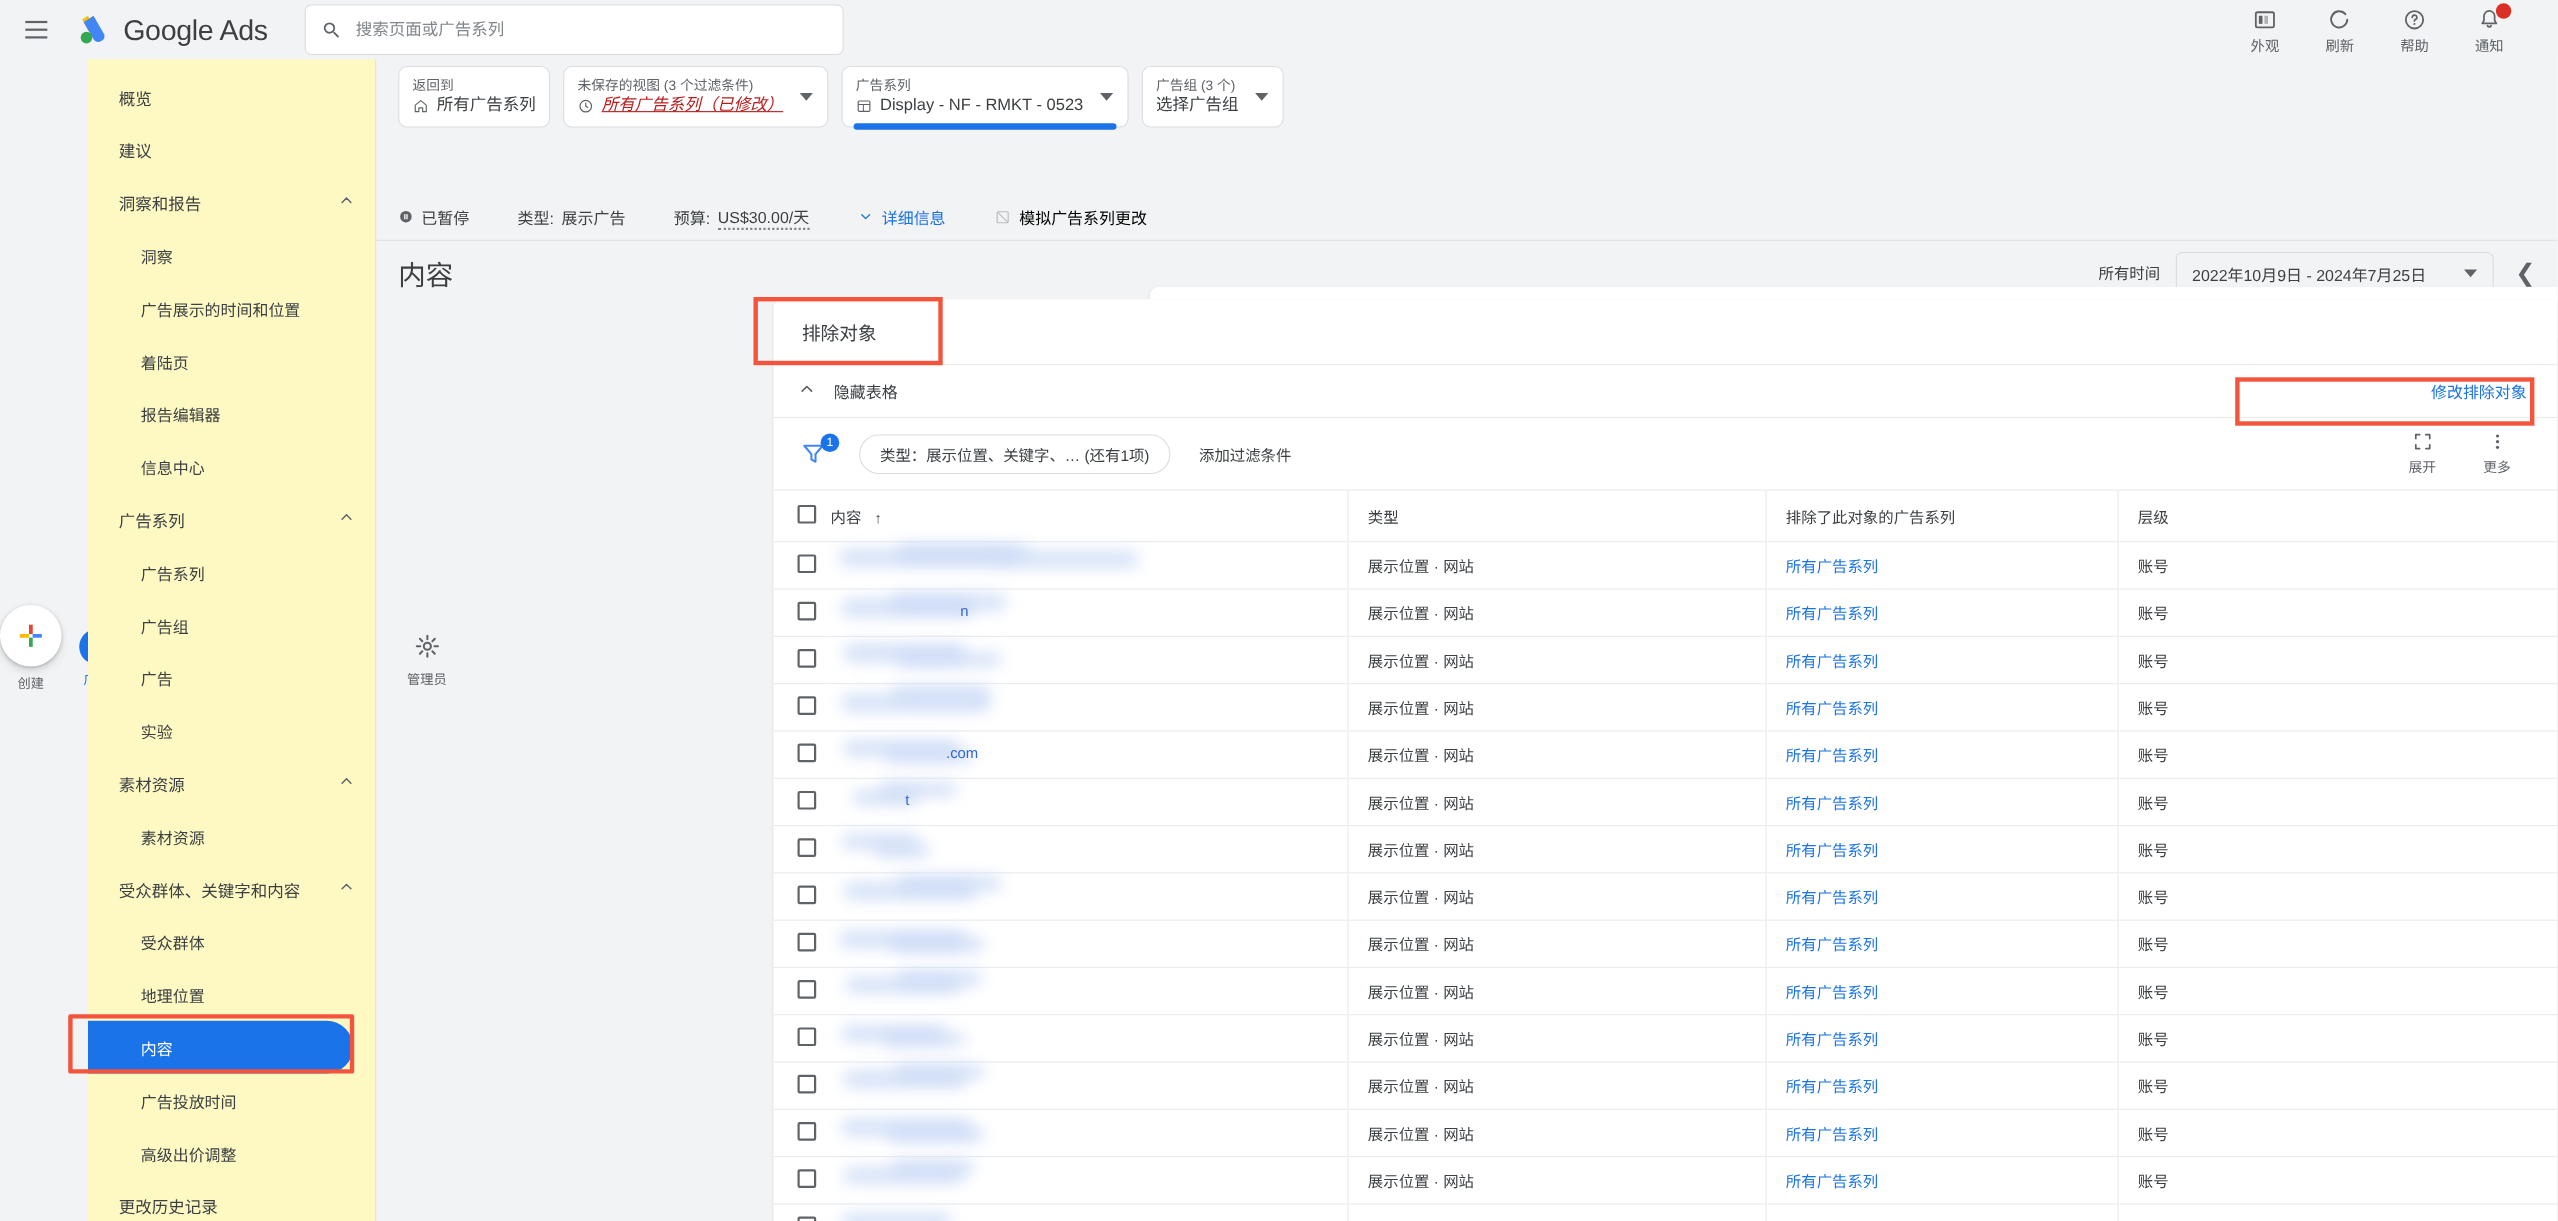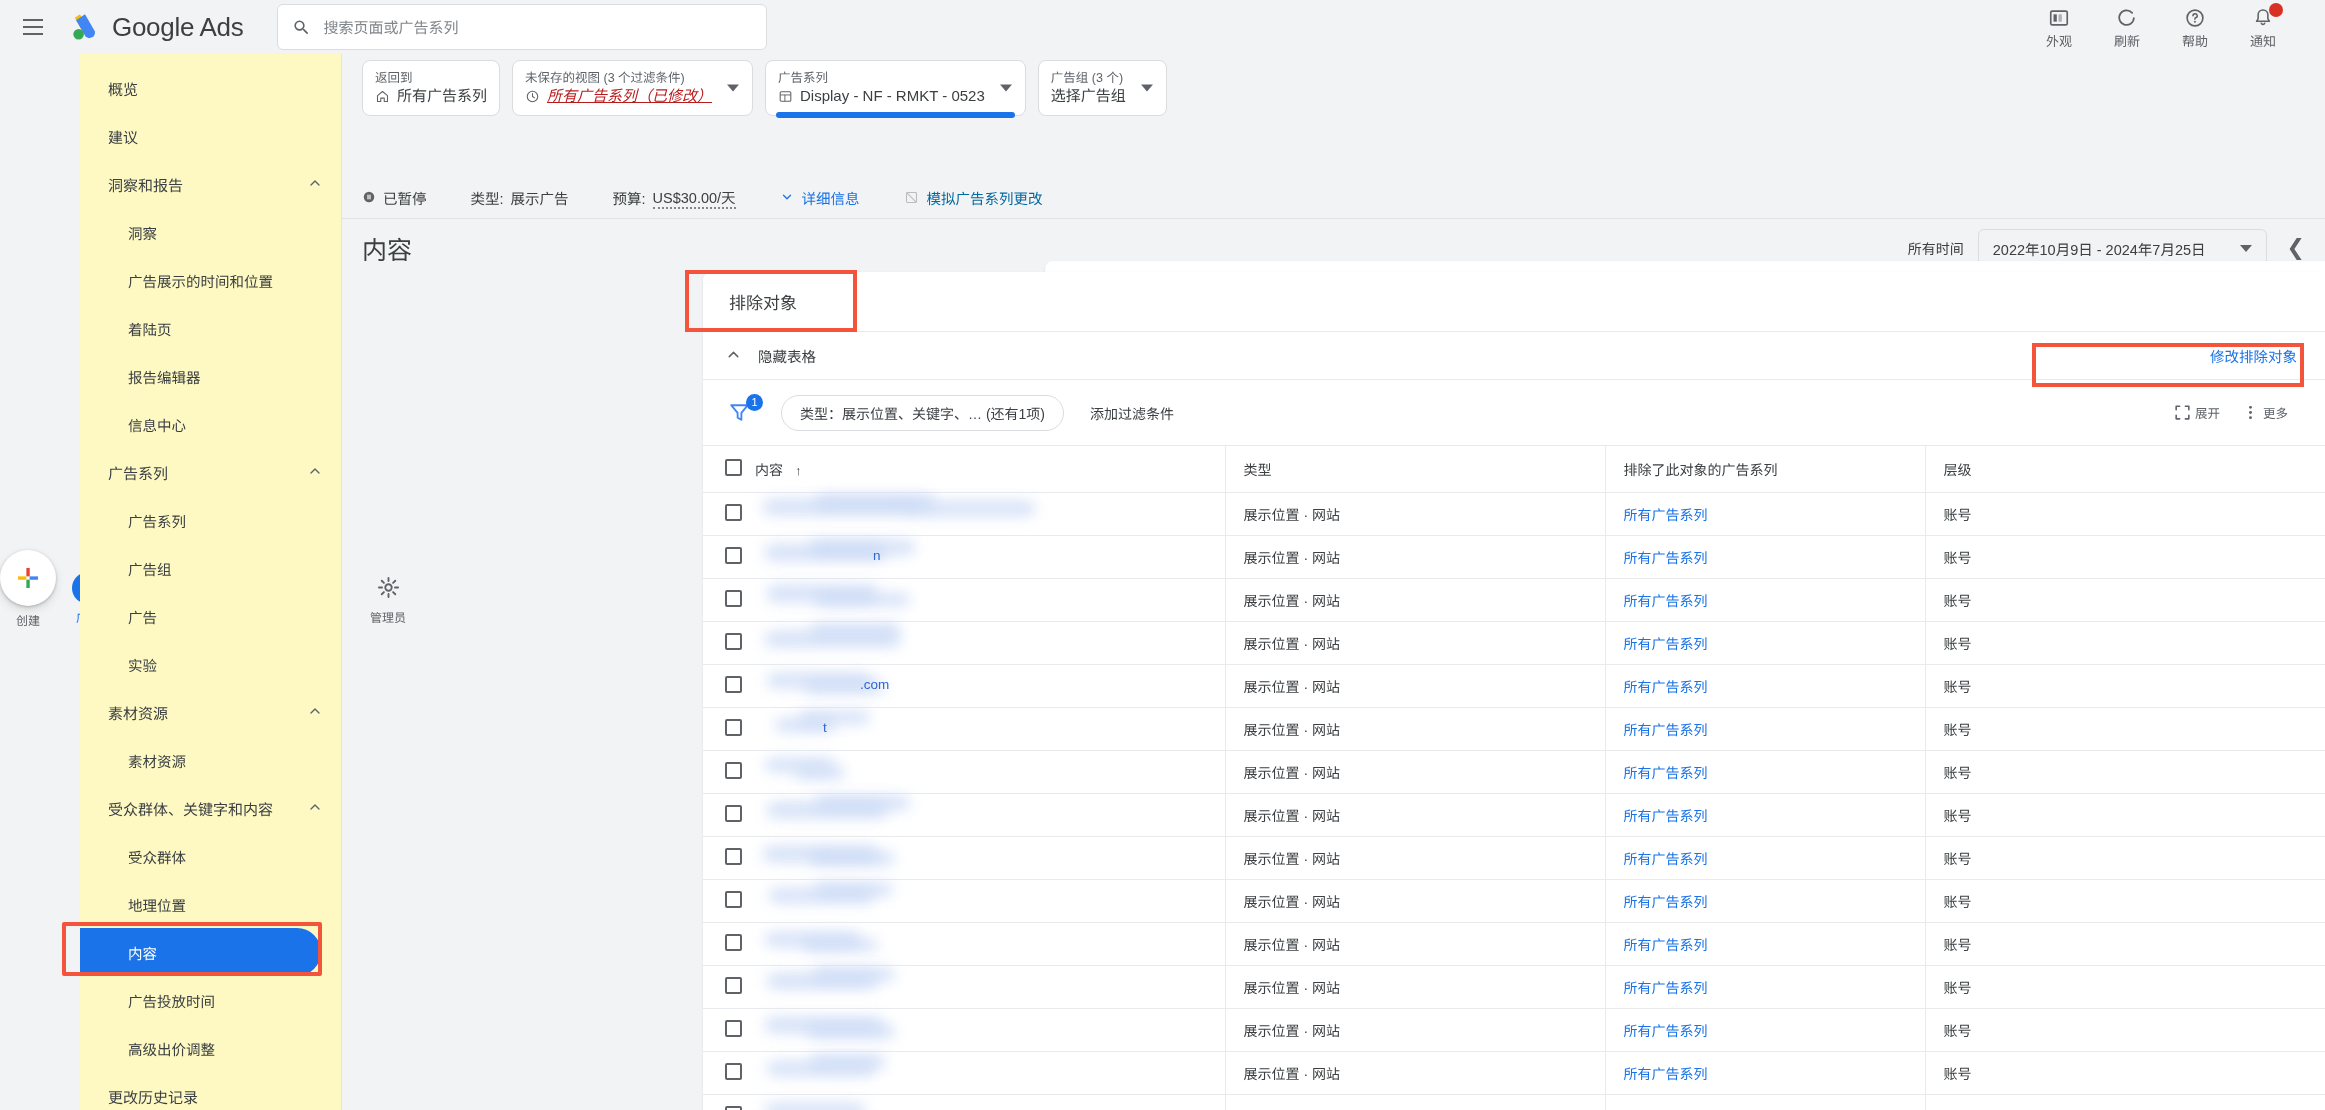--- a/index.html
+++ b/index.html
@@ -130,21 +130,21 @@
     height: 6px; background: #1a73e8; border-radius: 3px;
   }
 
   .statusbar {
     position: absolute; top: 122px; left: 20px; width: 1963px; height: 42px;
     display: flex; align-items: center; gap: 0px; font-size: 14.5px; color: #3c4043;
   }
   .statusbar .sb-item { display: flex; align-items: center; gap: 7px; margin-right: 44px; white-space: nowrap; justify-content: space-between; }
   .statusbar .dotted { border-bottom: 2px dotted #80868b; }
   .statusbar .blue { color: #1a73e8; display: flex; align-items: center; gap: 8px; cursor: pointer; }
-  .statusbar .muted { color: #0369a1; display: flex; align-items: center; gap: 8px; }
+  .statusbar .muted { color: #000000; display: flex; align-items: center; gap: 8px; }
   .status-sep {
     position: absolute; top: 164px; left: 0; width: 1983px; height: 1px; background: #e0e2e5;
   }
 
   .pagehead {
     position: absolute; top: 165px; left: 0; width: 1983px; height: 58px;
     display: flex; align-items: center; padding: 0 20px;
   }
   .pagetitle { font-size: 25px; color: #3c4043; font-weight: 400; }
   .daterange { margin-left: auto; display: flex; align-items: center; gap: 14px; }
@@ -203,21 +203,21 @@
     font-size: 11px; display: flex; align-items: center; justify-content: center;
   }
   .chip {
     margin-left: 14px; border: 1px solid #dadce0; border-radius: 18px;
     height: 36px; padding: 0 18px; display: flex; align-items: center;
     font-size: 14px; color: #3c4043; cursor: pointer; white-space: nowrap;
   }
   .add-filter { margin-left: 26px; font-size: 14px; color: #3c4043; cursor: pointer; }
   .filter-tools { margin-left: auto; display: flex; gap: 10px; }
   .tool-btn {
-    width: 58px; display: flex; flex-direction: row; align-items: center;
+    width: 58px; display: flex; flex-direction: column; align-items: center;
     gap: 3px; cursor: pointer; color: #5f6368; font-size: 12.5px;
   }
 
   
   table.data { width: 100%; border-collapse: collapse; table-layout: fixed; }
   table.data th, table.data td {
     text-align: left; font-weight: 400; font-size: 14px; color: #3c4043;
     border-bottom: 1px solid #e8eaed; vertical-align: middle;
   }
   table.data th { height: 46px; color: #3c4043; font-size: 14px; }

